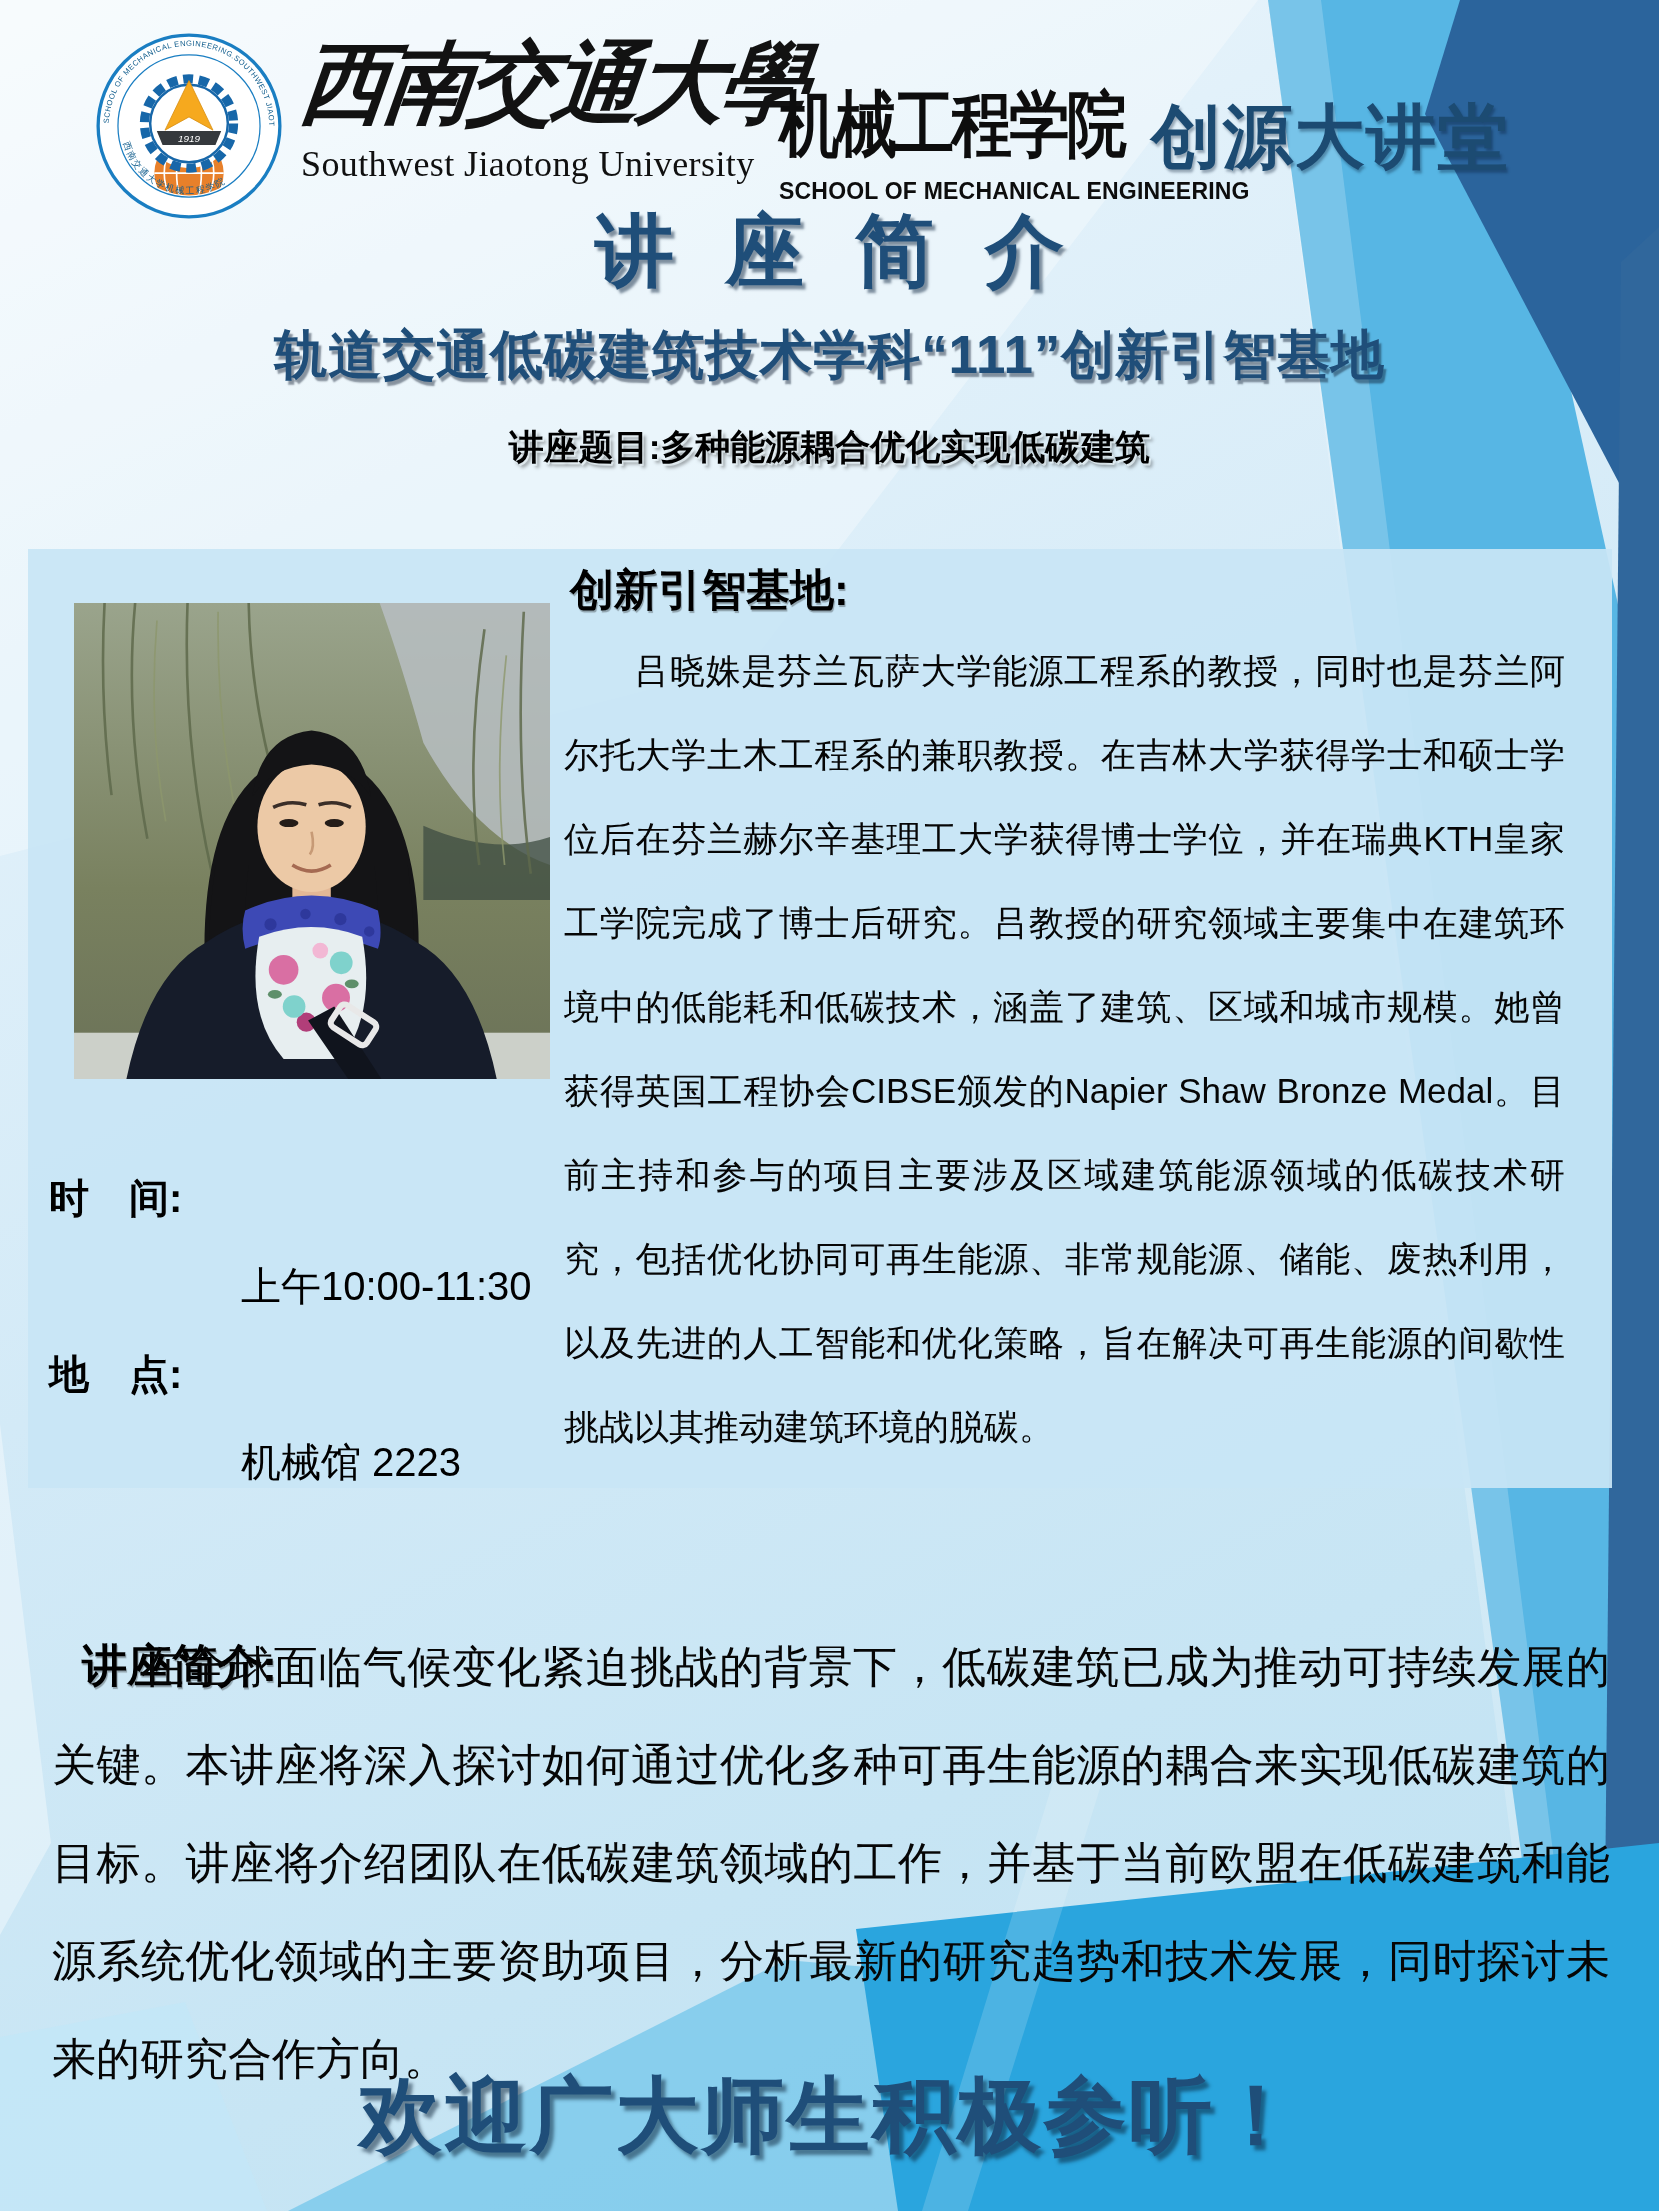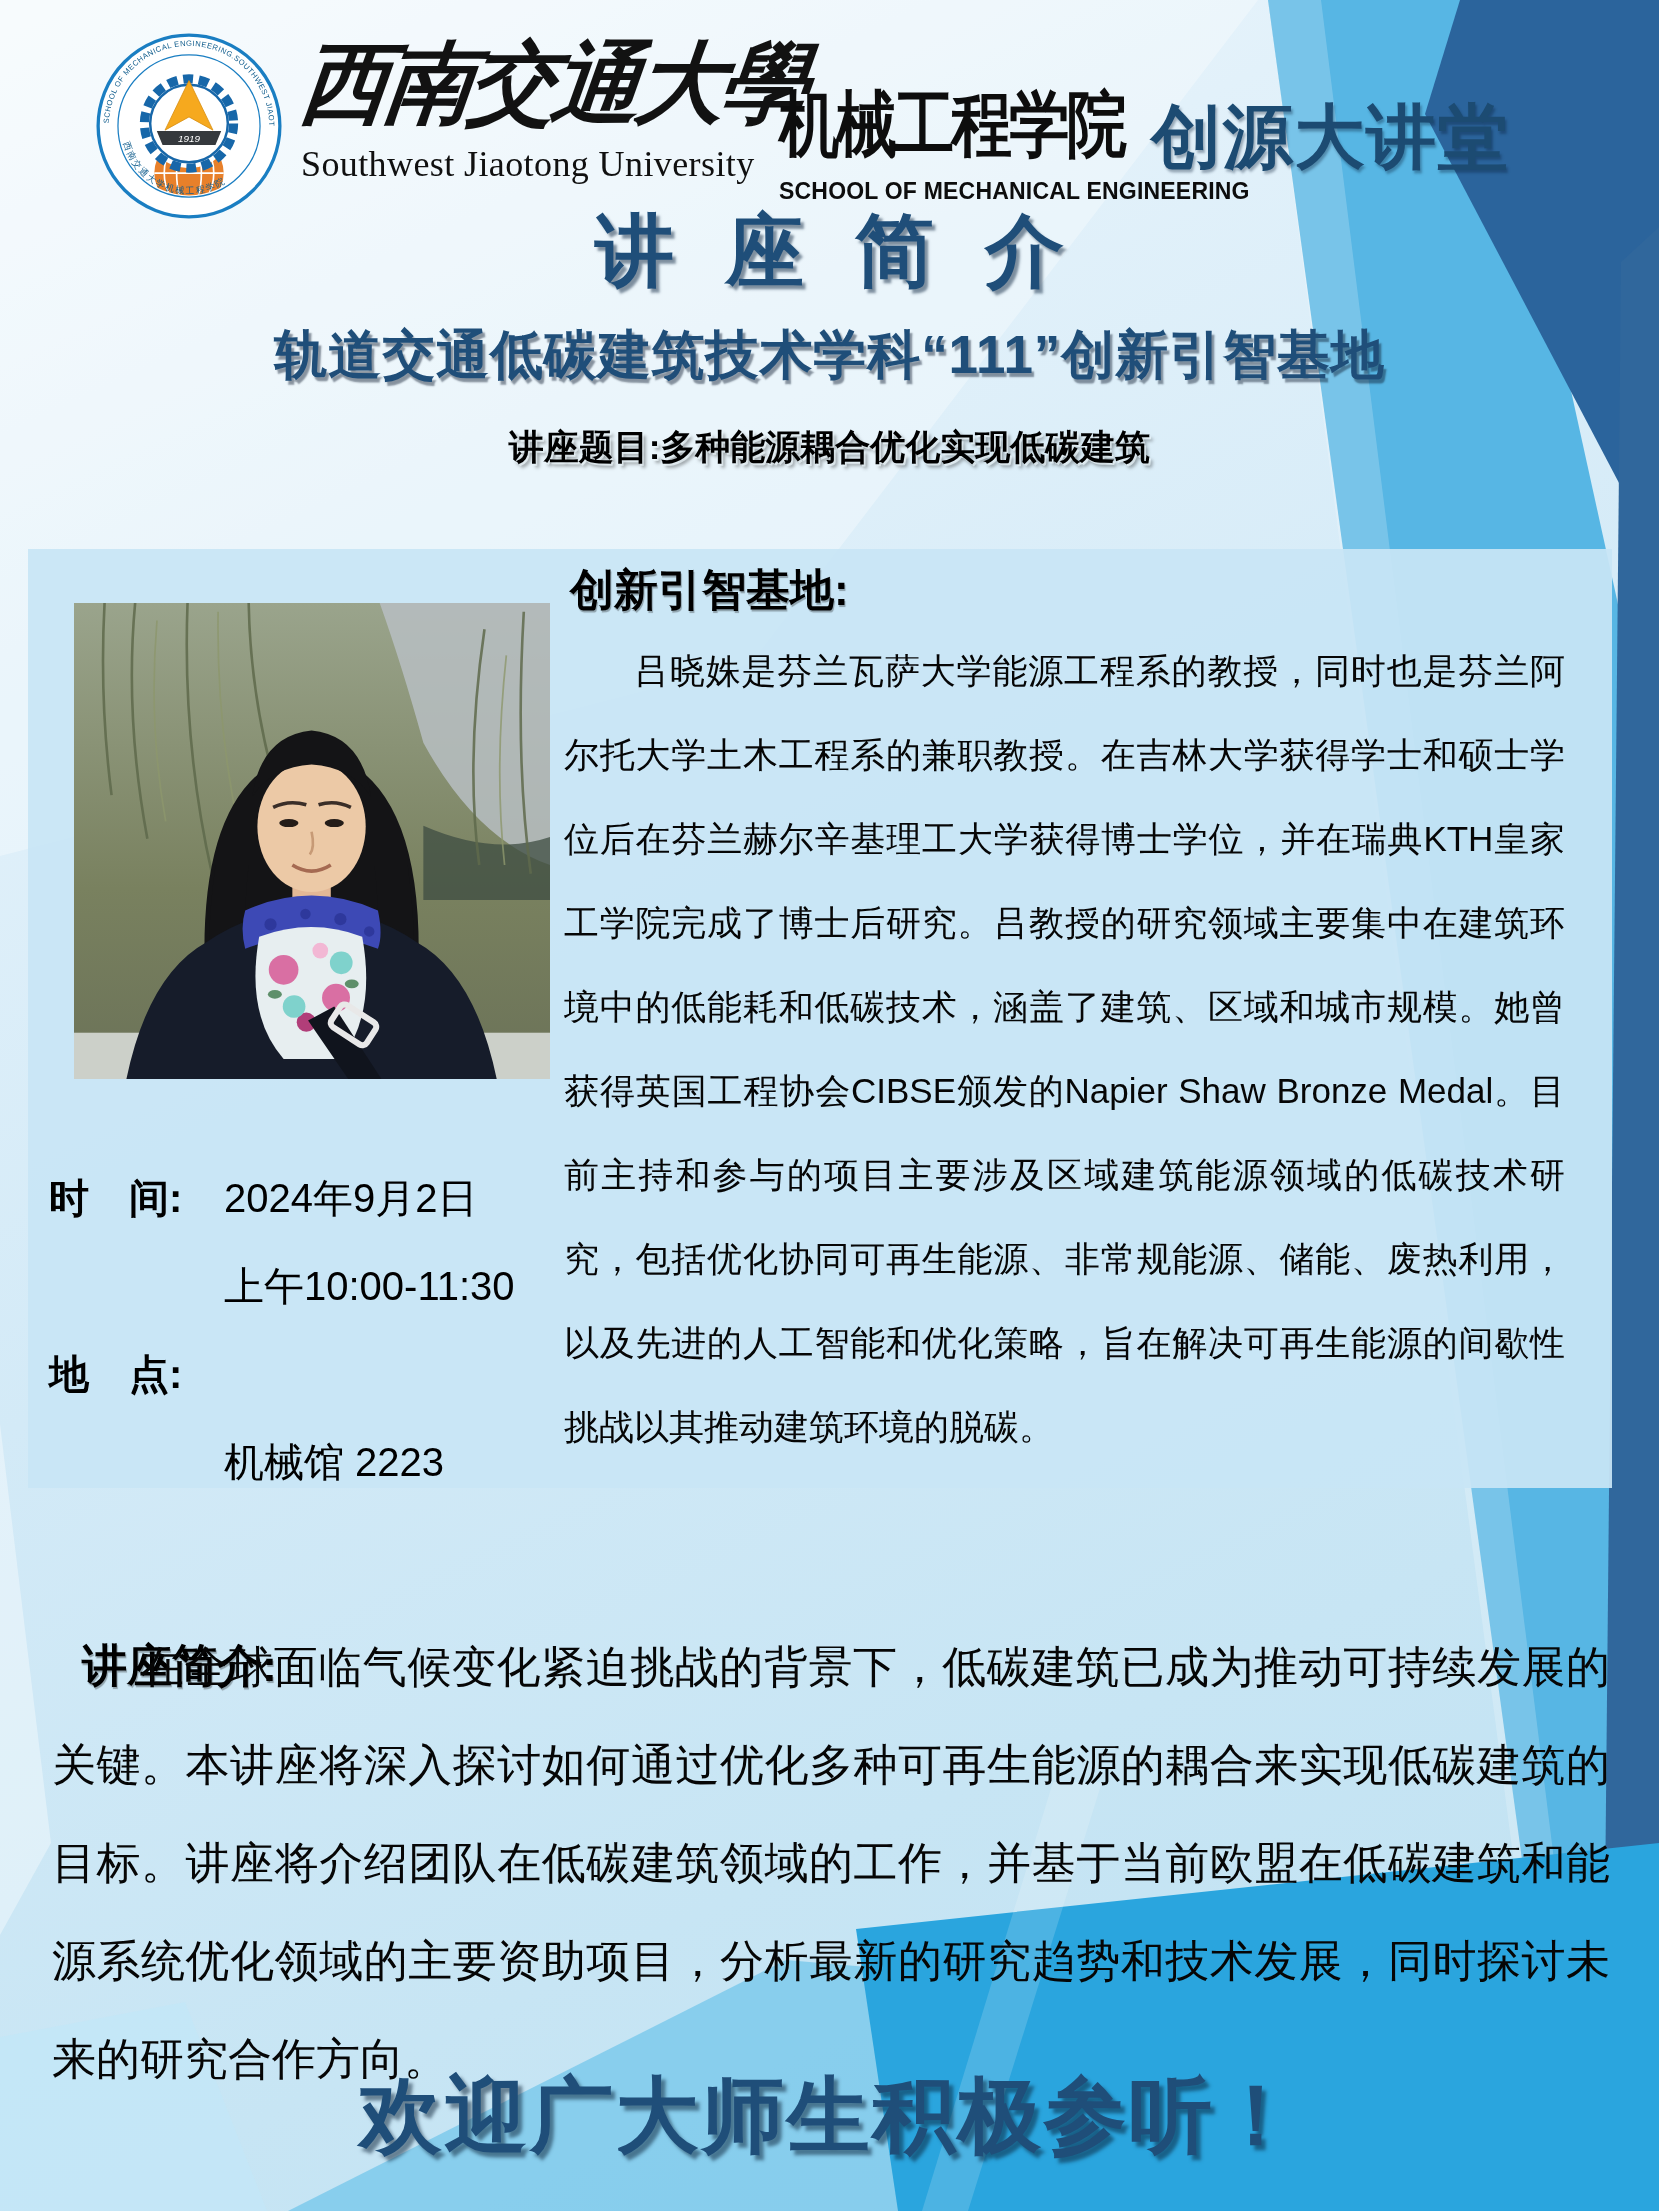--- a/index.html
+++ b/index.html
@@ -36,21 +36,21 @@
   .title-main{position:absolute;left:0;width:1659px;top:199px;text-align:center;font-size:79px;font-weight:bold;color:#1f4e79;letter-spacing:51px;text-indent:51px;text-shadow:3.5px 4.4px 2.6px rgba(15,40,65,.5);}
   .title-base{position:absolute;left:0;width:1659px;top:320px;text-align:center;font-size:53px;font-weight:bold;color:#1f4e79;letter-spacing:0.9px;text-shadow:2.6px 3.5px 1.7px rgba(10,25,45,.45);white-space:nowrap;}
   .title-topic{position:absolute;left:0;width:1659px;top:424px;text-align:center;font-size:35px;font-weight:bold;color:#000;text-shadow:1.7px 1.7px 0 rgba(240,250,255,.65),3.5px 4.4px 3.5px rgba(0,0,0,.35);white-space:nowrap;}
 
   
   .panel{position:absolute;left:28px;top:549px;width:1584px;height:939px;background:rgba(200,229,245,.93);}
   .photo{position:absolute;left:46px;top:54px;width:476px;height:476px;display:block;}
   .speaker-heading{position:absolute;left:542px;top:12.2px;font-size:44px;font-weight:bold;color:#000;text-shadow:0.9px 1.7px 0.9px rgba(0,0,0,.3);}
   .bio{position:absolute;left:536px;top:80px;width:1001px;font-size:35px;line-height:84px;color:#060606;text-align:justify;text-indent:2em;font-weight:500;}
   .schedule{position:absolute;left:21px;top:622px;width:502px;font-size:40px;color:#000;font-weight:500;}
-  .schedule .row{display:grid;grid-template-columns:175px 1fr;align-items:baseline;margin-bottom:33px;}
+  .schedule .row{display:grid;grid-template-columns:175px 1fr;align-items:baseline;margin-bottom:33px;gap:17px;}
   .schedule .lab{white-space:pre;font-weight:600;}
   .schedule .val{white-space:nowrap;}
 
   
   .abstract-heading{position:absolute;left:82px;top:1636px;font-size:45px;font-weight:bold;color:#000;text-shadow:0.9px 1.7px 0.9px rgba(0,0,0,.3);}
   .abstract-body{position:absolute;left:52px;top:1618px;width:1558px;font-size:44px;line-height:98px;color:#060606;text-align:justify;text-indent:2em;font-weight:500;}
 
   
   .welcome{position:absolute;left:0;width:1659px;top:2061px;text-align:center;font-size:83px;font-weight:bold;color:#1f4e79;letter-spacing:2.6px;text-shadow:4.4px 5.2px 3.5px rgba(8,30,52,.5);z-index:5;}
   .z1{z-index:1}.z2{z-index:2}
@@ -183,21 +183,20 @@
       <path d="M298 462 L352 545 L314 545 L268 478 Z" fill="#10141d"></path>
       <rect x="296" y="468" width="48" height="30" rx="6" fill="none" stroke="#e8e8e8" stroke-width="7" transform="rotate(33 320 483)"></rect>
     </svg>
 
     <div class="speaker-heading">创新引智基地:</div>
     <div class="bio">吕晓姝是芬兰瓦萨大学能源工程系的教授，同时也是芬兰阿尔托大学土木工程系的兼职教授。在吉林大学获得学士和硕士学位后在芬兰赫尔辛基理工大学获得博士学位，并在瑞典KTH皇家工学院完成了博士后研究。吕教授的研究领域主要集中在建筑环境中的低能耗和低碳技术，涵盖了建筑、区域和城市规模。她曾获得英国工程协会CIBSE颁发的Napier Shaw Bronze Medal。目前主持和参与的项目主要涉及区域建筑能源领域的低碳技术研究，包括优化协同可再生能源、非常规能源、储能、废热利用，以及先进的人工智能和优化策略，旨在解决可再生能源的间歇性挑战以其推动建筑环境的脱碳。</div>
 
     <div class="schedule">
       <div class="row">
         <span class="lab">时　间:</span>
-        <span class="val">2024年9月2日</span>
       </div>
       <div class="row">
         <span class="lab"></span>
         <span class="val">上午10:00-11:30</span>
       </div>
       <div class="row">
         <span class="lab">地　点:</span>
       </div>
       <div class="row">
         <span class="lab"></span>

